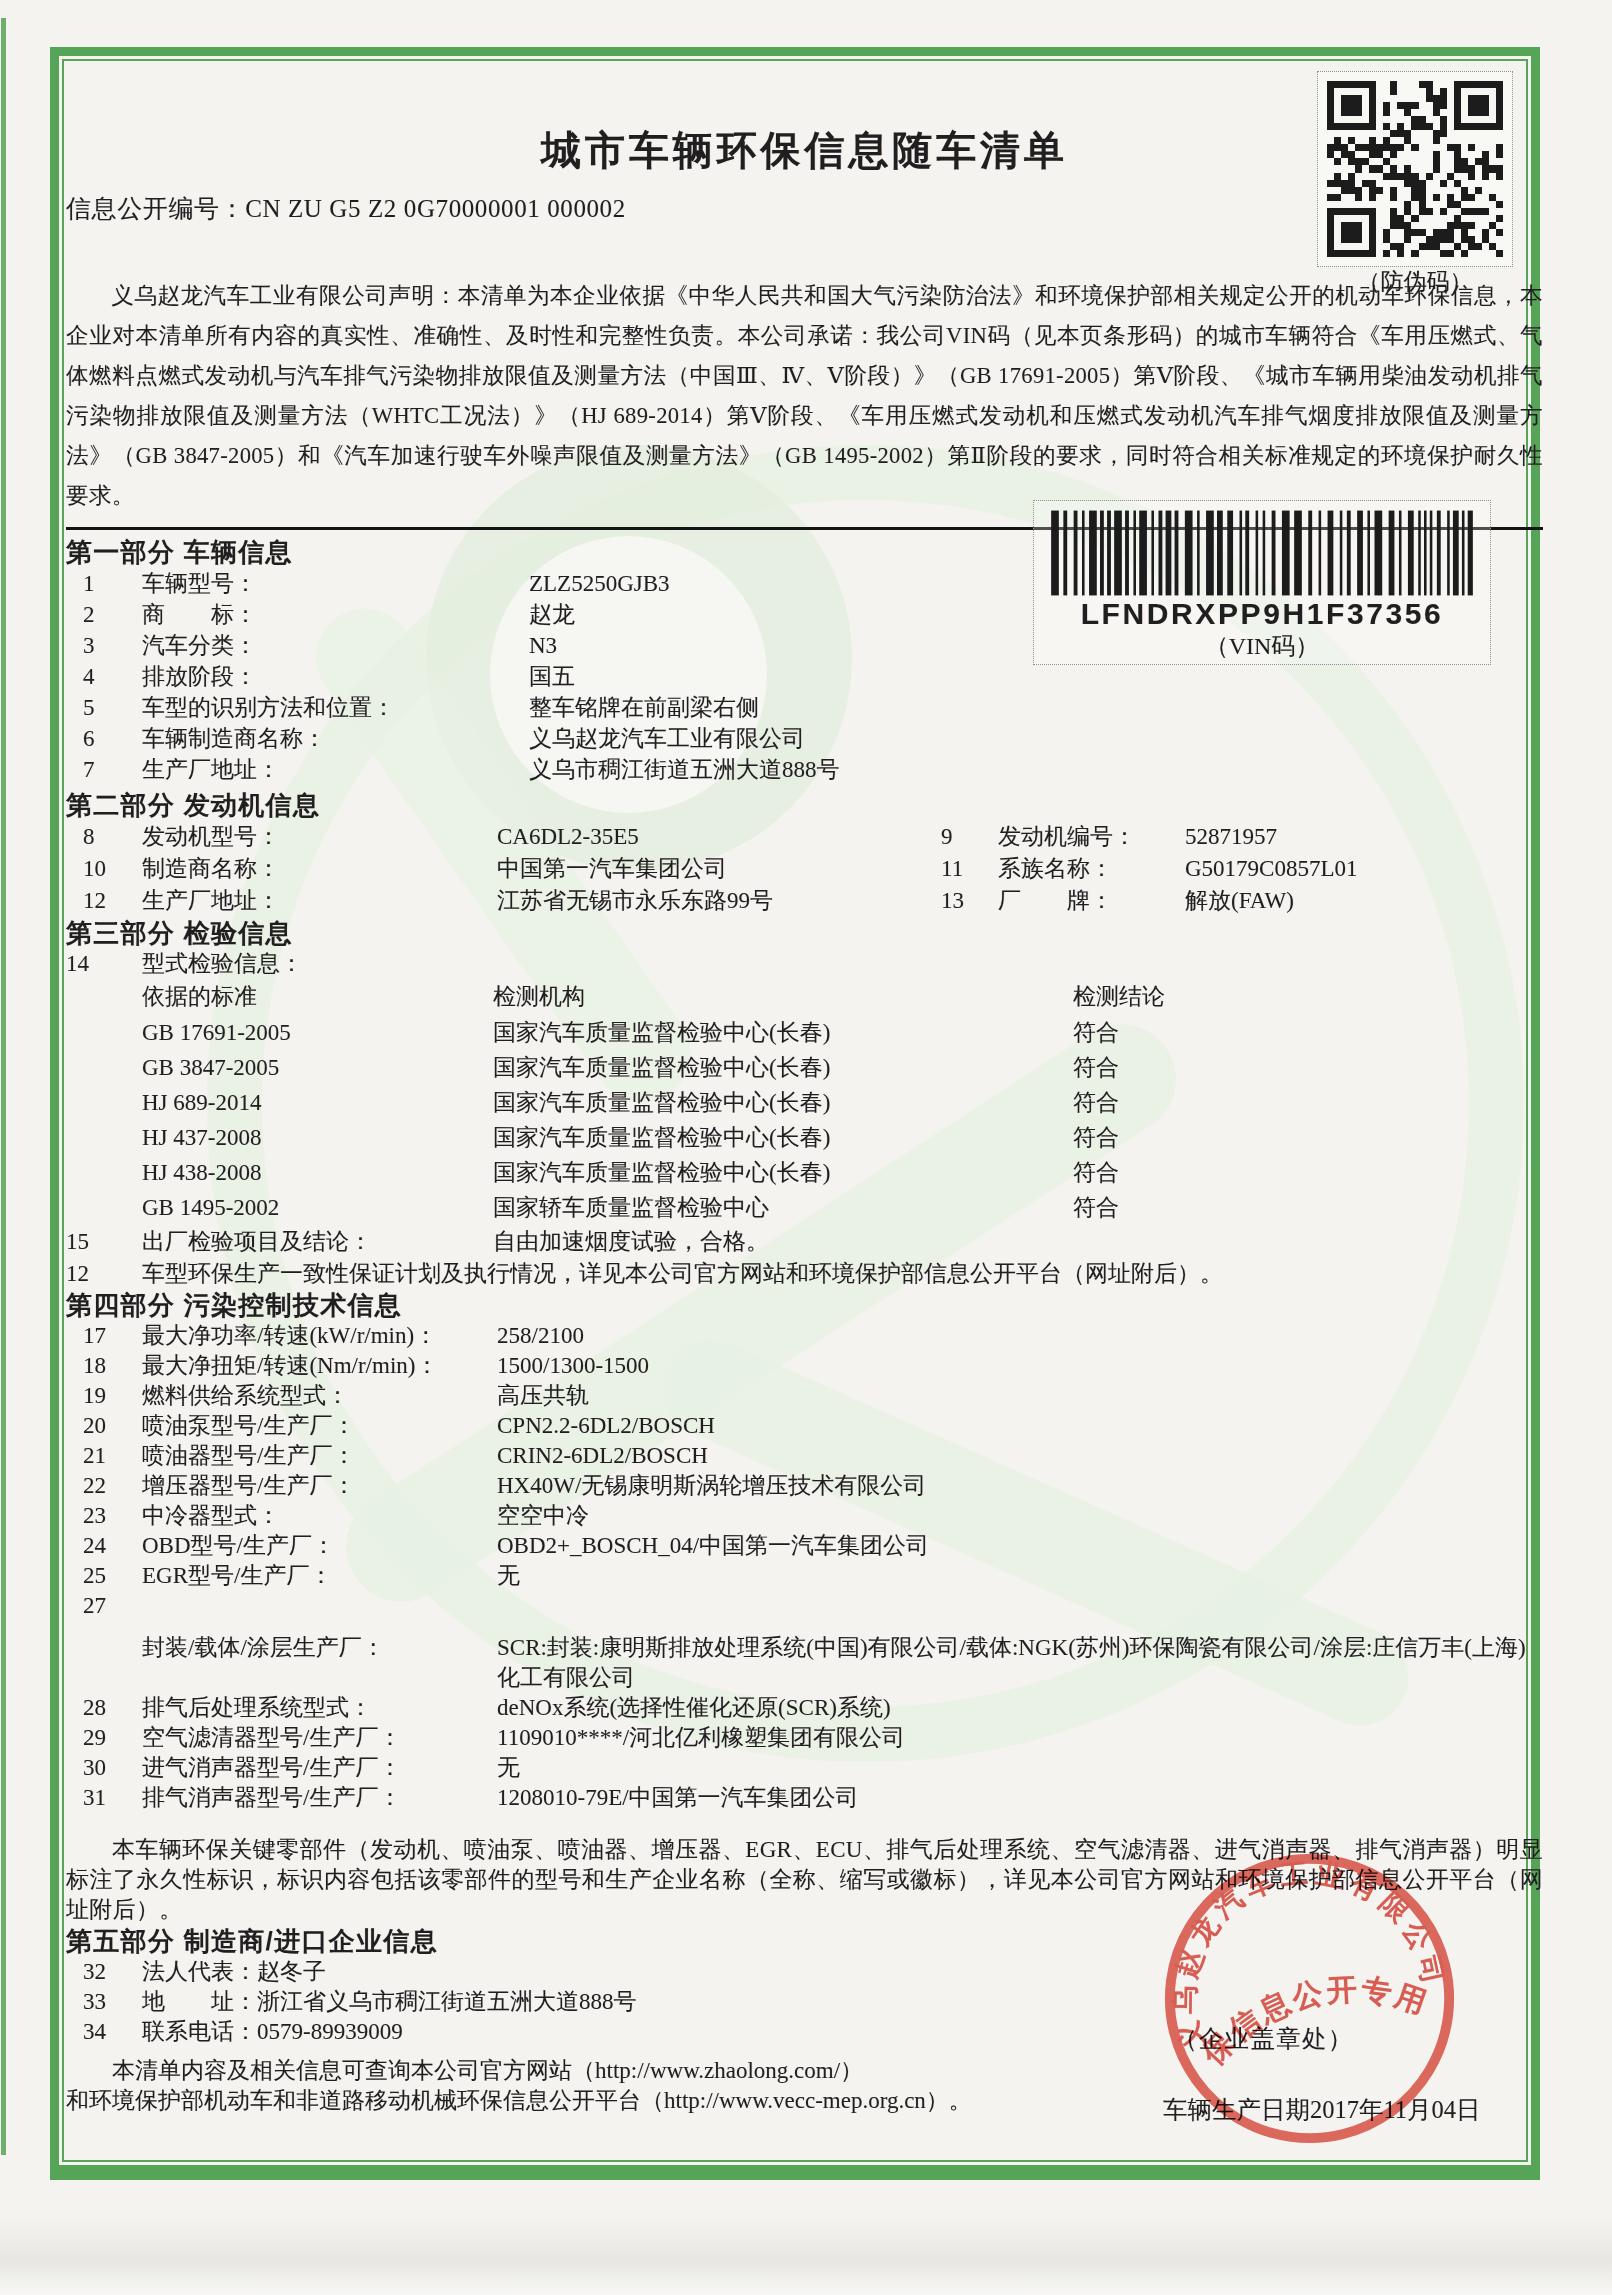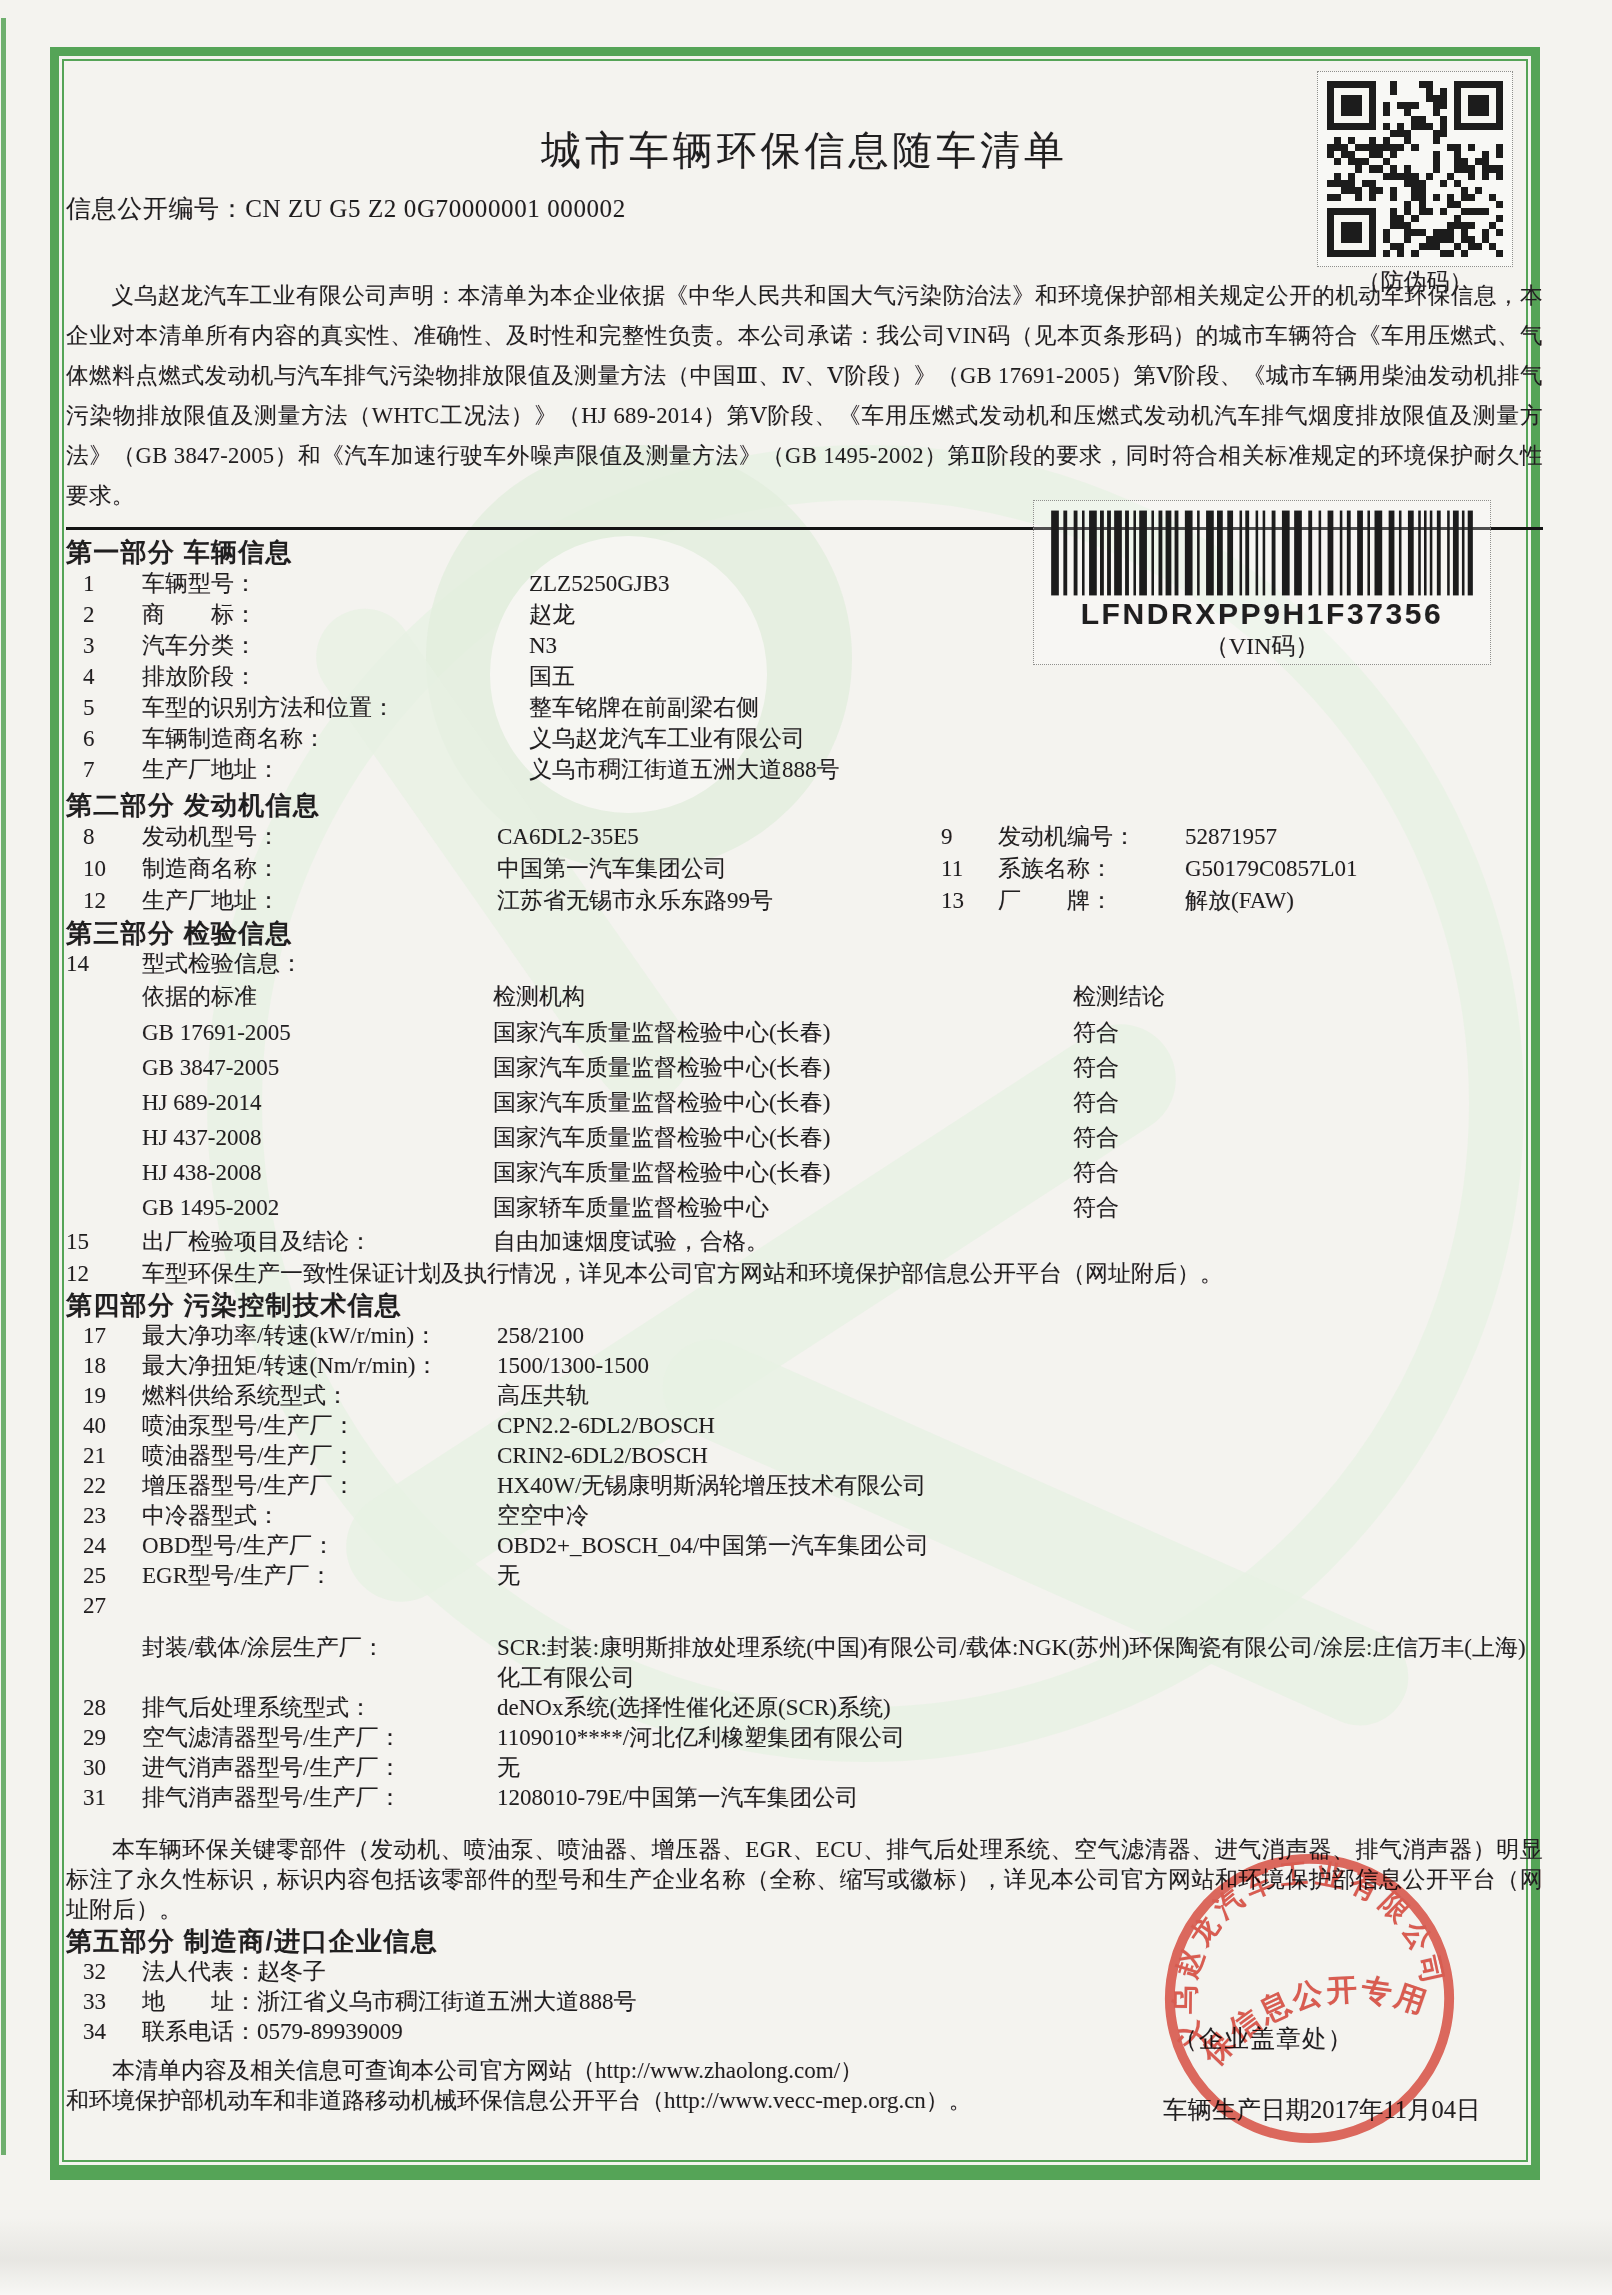--- a/index.html
+++ b/index.html
@@ -24,21 +24,21 @@
   .wm-disc{left:426px;top:445px;width:426px;height:426px;background:#e2eedd;border-radius:50%;opacity:.8;}
   .wm-disc-hole{left:490px;top:536px;width:277px;height:277px;background:#f6f6f2;border-radius:50%;}
   .wm-leaf1{left:277px;top:1258px;width:968px;height:110px;background:#e7f1e3;border-radius:58px;transform:rotate(-33deg);opacity:.8;}
   .wm-leaf2{left:632px;top:1484px;width:807px;height:97px;background:#e7f1e3;border-radius:52px;transform:rotate(24deg);opacity:.8;}
   .wm-leaf3{left:213px;top:807px;width:581px;height:97px;background:#e7f1e3;border-radius:52px;transform:rotate(55deg);opacity:.7;}
 
   .content{position:absolute;left:66px;top:66px;width:1477px;z-index:2;
     font-size:23px;line-height:31px;
     text-shadow:0.5px 0 0 rgba(190,80,80,.18),-0.5px 0 0 rgba(80,120,190,.15);}
 
-  .doc-title{margin-top:62px;text-align:center;font-size:40px;line-height:46px;font-weight:400;letter-spacing:3.9px;}
+  .doc-title{margin-top:62px;text-align:center;font-size:40px;line-height:46px;font-weight:700;letter-spacing:3.9px;}
   .info-line{margin-top:19.4px;text-align:left;font-size:25px;line-height:31px;letter-spacing:0.6px;}
 
   .declaration{margin-top:52px;line-height:40px;font-size:22.6px;text-align:justify;text-indent:2em;letter-spacing:0.3px;}
 
   .divider{height:3.2px;background:#141414;margin:10.3px 0 6.5px 0;}
 
   .part-heading{font-family:"Liberation Sans","DejaVu Sans",sans-serif;font-weight:700;font-size:26px;line-height:32px;letter-spacing:1.3px;}
 
   .row{display:grid;line-height:31px;}
   .row .no{padding-left:17px;}
@@ -501,21 +501,21 @@
           <span class="no">18</span>
           <span>最大净扭矩/转速(Nm/r/min)：</span>
           <span>1500/1300-1500</span>
         </div>
       <div class="row">
           <span class="no">19</span>
           <span>燃料供给系统型式：</span>
           <span>高压共轨</span>
         </div>
       <div class="row">
-          <span class="no">40</span>
+          <span class="no">20</span>
           <span>喷油泵型号/生产厂：</span>
           <span>CPN2.2-6DL2/BOSCH</span>
         </div>
       <div class="row">
           <span class="no">21</span>
           <span>喷油器型号/生产厂：</span>
           <span>CRIN2-6DL2/BOSCH</span>
         </div>
       <div class="row">
           <span class="no">22</span>

